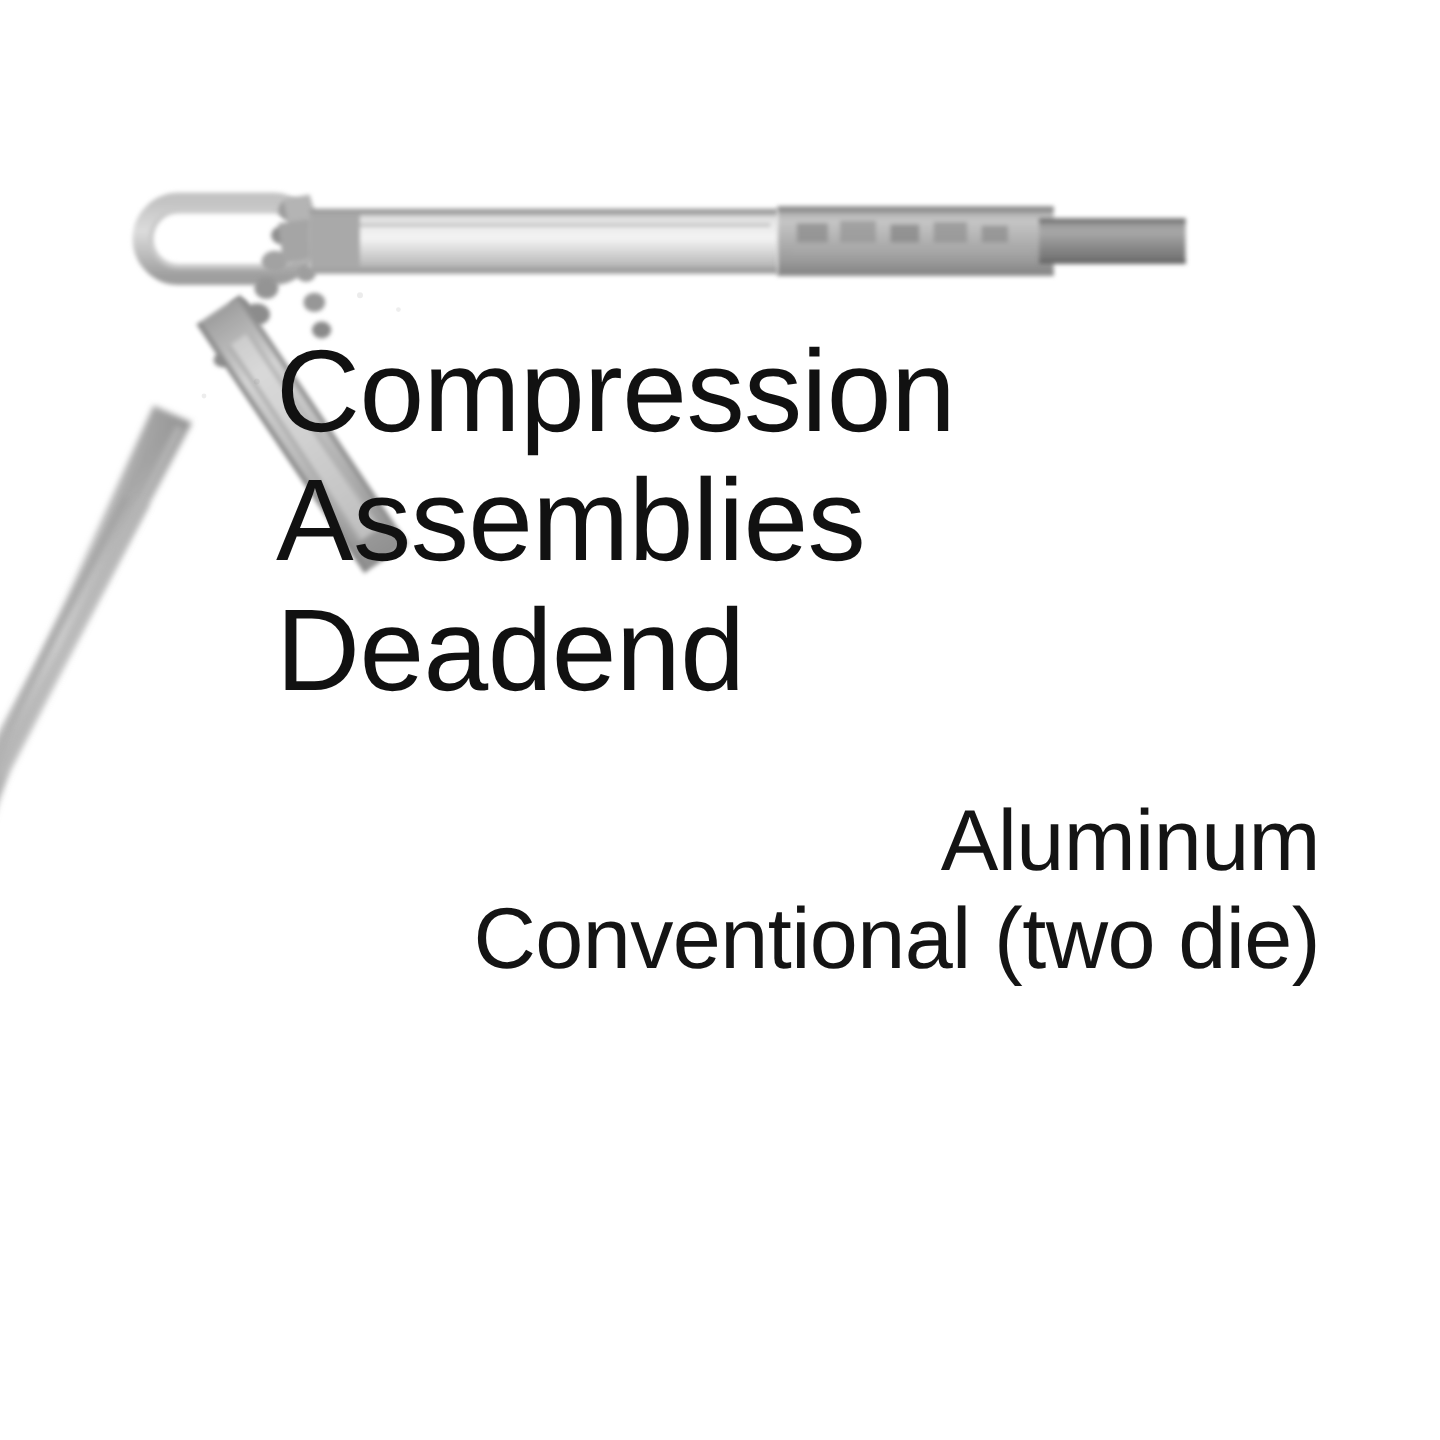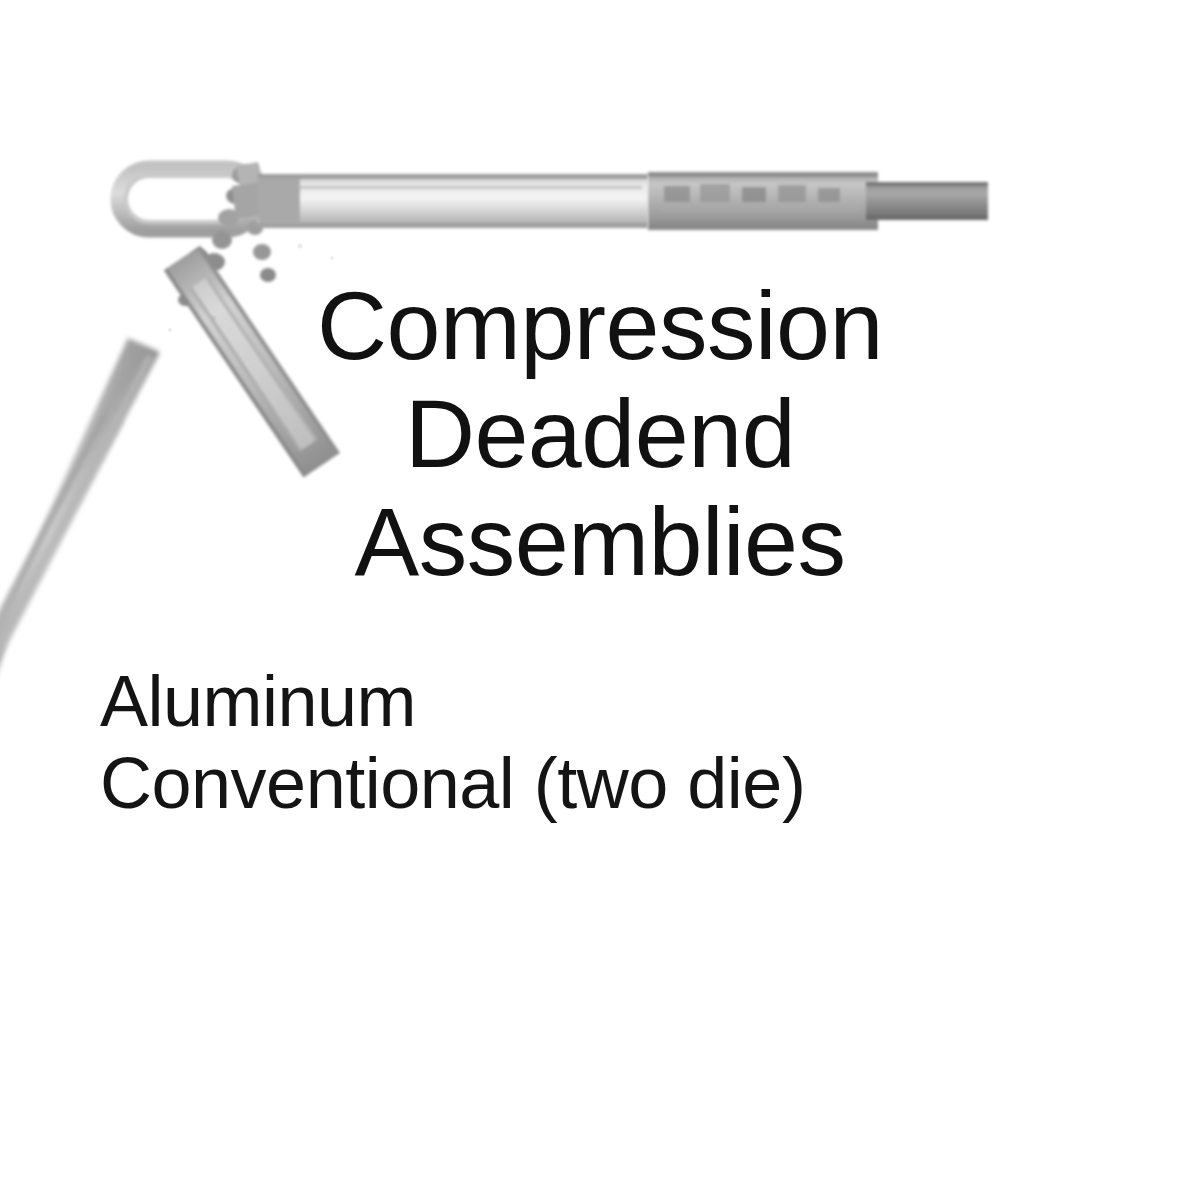--- a/index.html
+++ b/index.html
@@ -31,37 +31,36 @@
     width: 100%;
     height: 100%;
   }
 
   
   #title-block {
     position: absolute;
     left: 230px;
     top: 272px;
     width: 740px;
-    text-align: center;
   }
   .title-line {
     font-size: 97px;
     line-height: 108px;
     font-weight: 400;
     color: #111111;
     letter-spacing: -0.5px;
     white-space: nowrap;
   }
 
   #spec-block {
     position: absolute;
     left: 100px;
     top: 660px;
     width: 1000px;
-    text-align: left;
+    text-align: right;
   }
   .spec-line {
     font-size: 72px;
     line-height: 82px;
     font-weight: 400;
     color: #141414;
     letter-spacing: -0.5px;
     white-space: nowrap;
   }
   .spec-gap-1 { margin-top: 0px; }
@@ -203,22 +202,22 @@
         <circle cx="300" cy="246" r="2.5" fill="#9a9a9a"></circle>
         <circle cx="332" cy="258" r="2" fill="#a5a5a5"></circle>
         <circle cx="170" cy="330" r="2" fill="#a0a0a0"></circle>
         <circle cx="214" cy="318" r="2.5" fill="#969696"></circle>
       </g>
     </svg>
   </div>
 
   <div id="title-block">
     <div class="title-line">Compression</div>
+    <div class="title-line">Assemblies</div>
     <div class="title-line">Deadend</div>
-    <div class="title-line">Assemblies</div>
   </div>
 
   <div id="spec-block">
     <div class="spec-line spec-gap-1">Aluminum</div>
     <div class="spec-line spec-gap-2">Conventional (two die)</div>
   </div>
 
 </div>
 
 </body></html>

